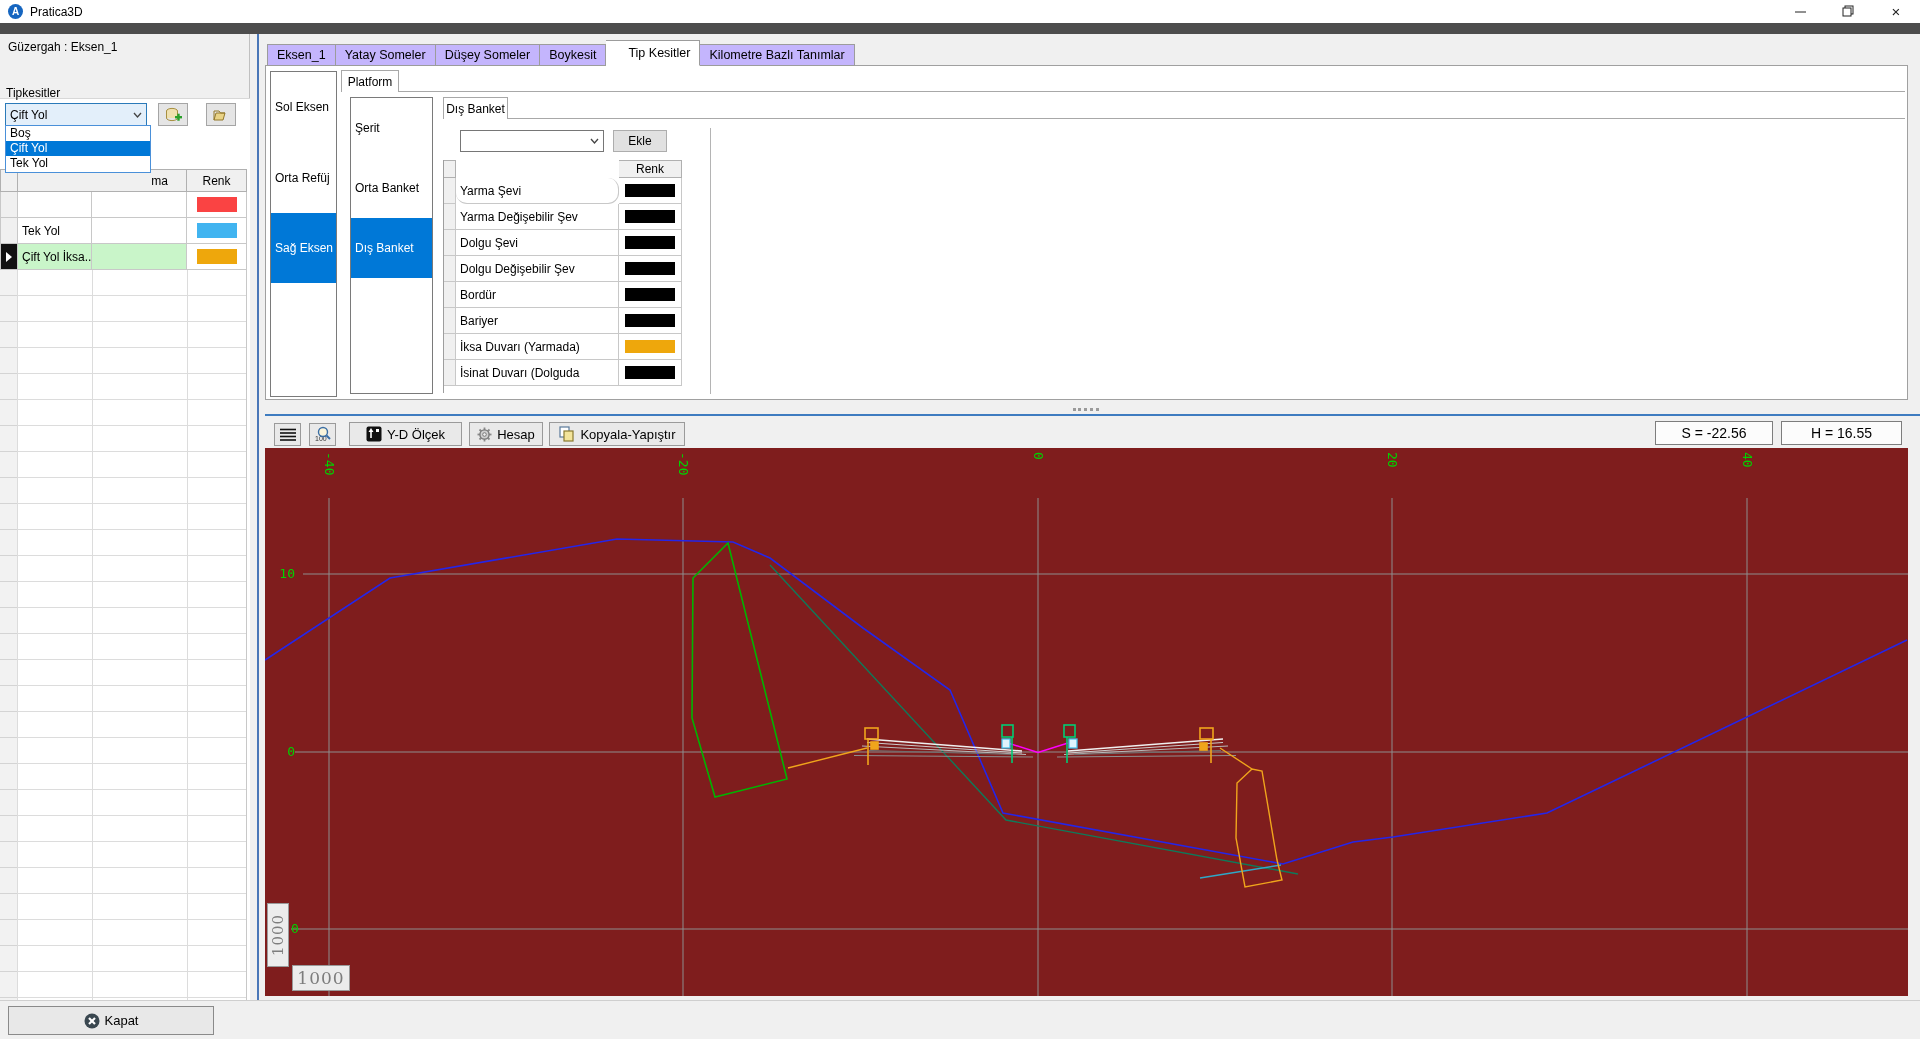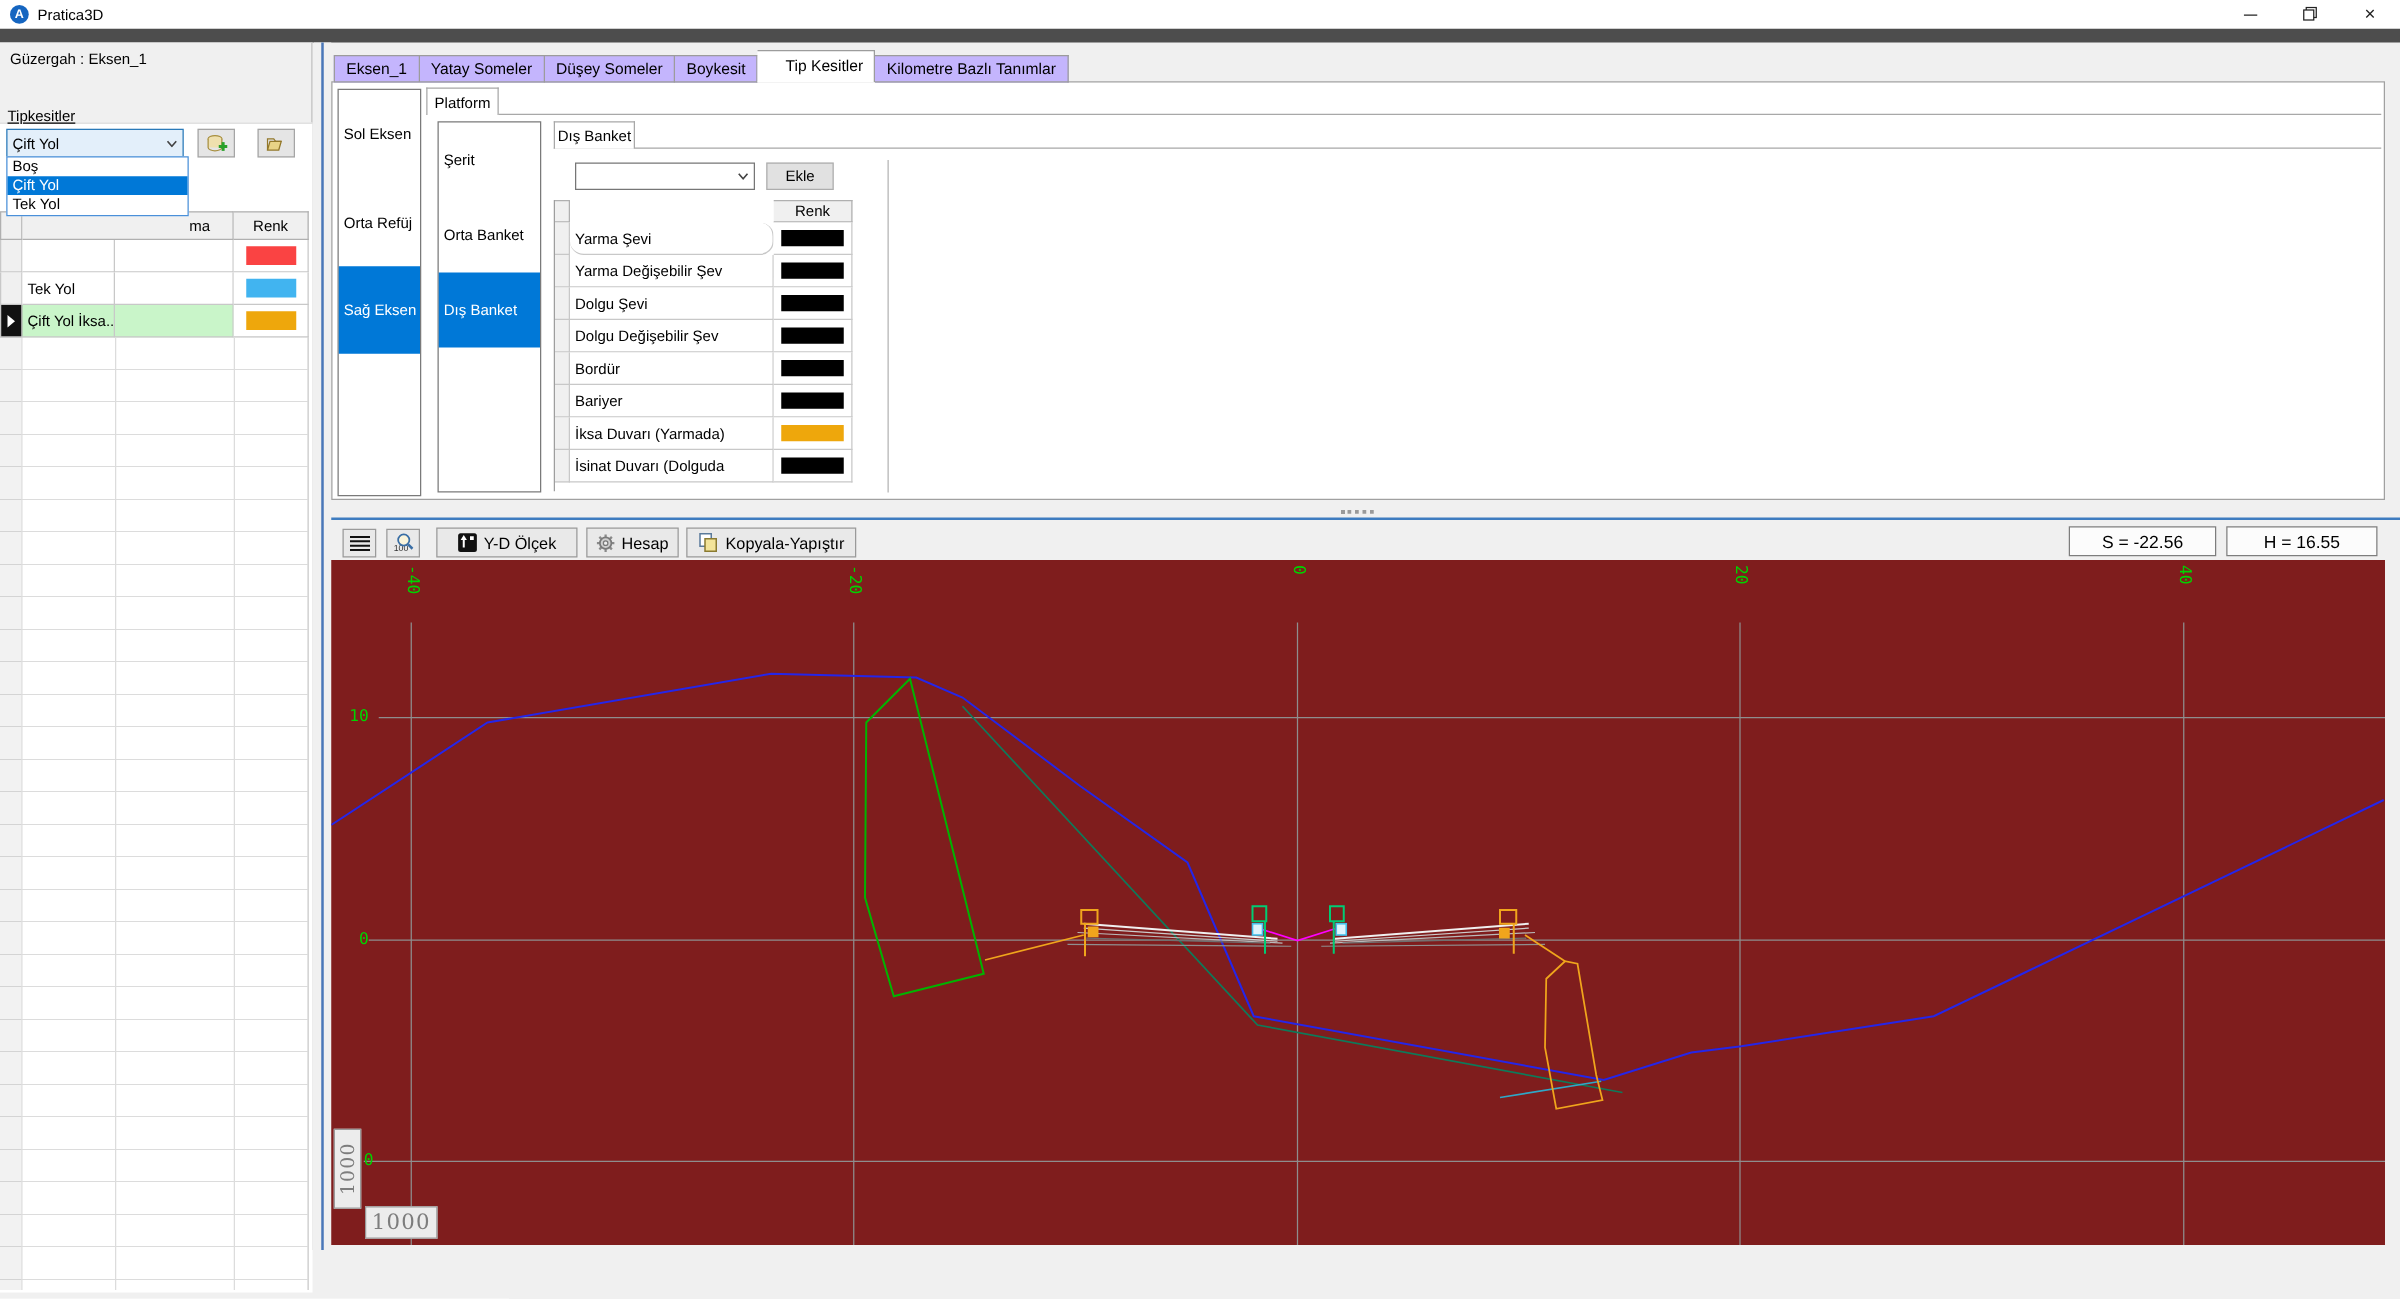--- a/index.html
+++ b/index.html
@@ -71,21 +71,21 @@
       </svg>
     </div>
     <div class="abs winbtn" style="left:1879px; font-size:15px;">×</div>
   </div>
 
   <div class="abs menustrip"></div>
 
   <div class="abs sidebar">
     <div class="abs" style="left:8px; top:6px;">Güzergah : Eksen_1</div>
     <div class="abs sidewhite"></div>
-    <div class="abs" style="left:6px; top:52px;text-decoration:underline;">Tipkesitler</div>
+    <div class="abs" style="left:6px; top:52px;">Tipkesitler</div>
 
     <div class="abs combo" style="left:5px; top:69px; width:142px; height:23px;">
       <span class="val">Çift Yol</span>
       <svg width="9" height="6">
           <polyline points="1,1 4.5,5 8,1" fill="none" stroke="#444" stroke-width="1.3"></polyline>
         </svg>
     </div>
 
     <div class="abs iconbtn" style="left:158px; top:69px; width:30px; height:23px;">
       <svg width="17" height="16">
@@ -370,14 +370,24 @@
     <span class="gtick" style="left:26px; top:473px;">0</span>
     
     <div class="scalebox" style="left:2px; top:455px; width:22px; height:64px;">
       <span style="transform:rotate(-90deg); font-size:15px; letter-spacing:1px;">1000</span>
     </div>
     <div class="scalebox" style="left:27px; top:517px; width:58px; height:26px; font-size:17px; letter-spacing:1px;">
       <span>1000</span>
     </div>
   </div>
 
+  <div class="abs footer">
+    <div class="abs btn" style="left:8px; top:5px; width:206px; height:29px; background:#e8e8e8; border:1px solid #8a8a8a;">
+      <svg width="16" height="16">
+        <circle cx="8" cy="8" r="7.5" fill="#3a4750"></circle>
+        <line x1="5" y1="5" x2="11" y2="11" stroke="#fff" stroke-width="2.2"></line>
+        <line x1="11" y1="5" x2="5" y2="11" stroke="#fff" stroke-width="2.2"></line>
+      </svg>
+      <span>Kapat</span>
+    </div>
+  </div>
 
 </div>
 
 </body></html>

